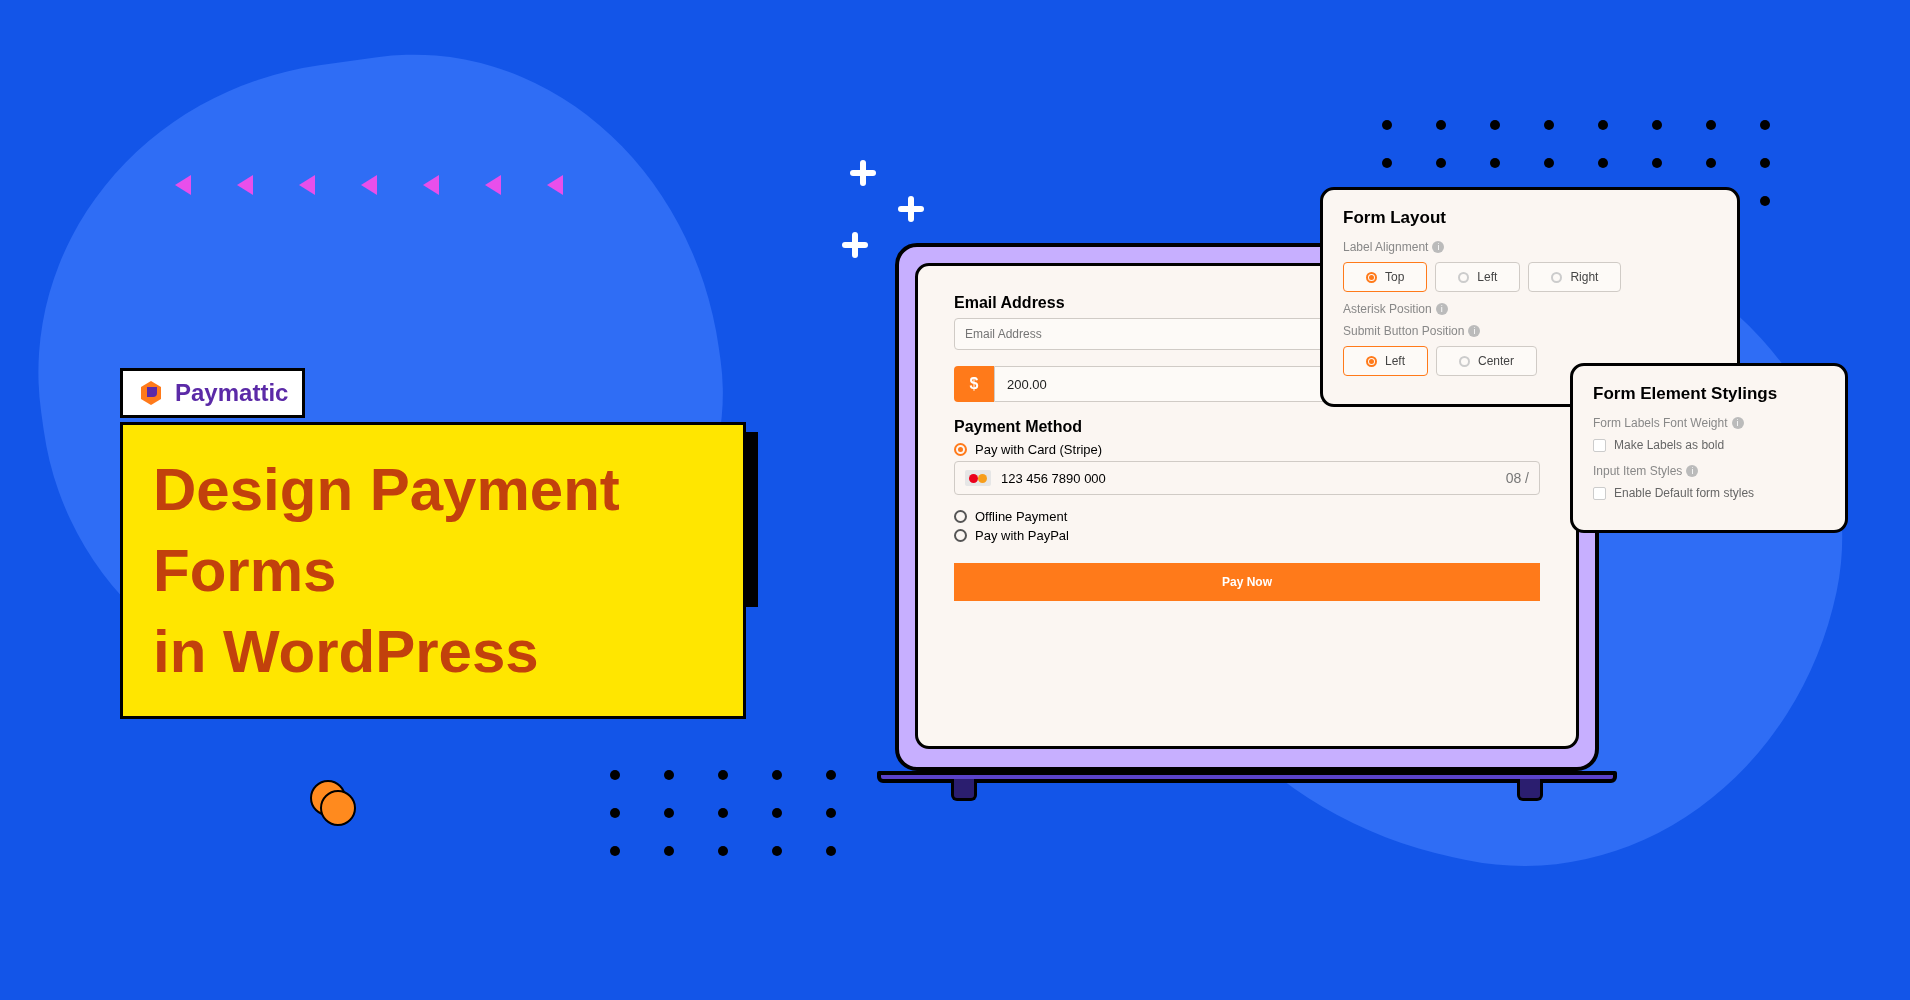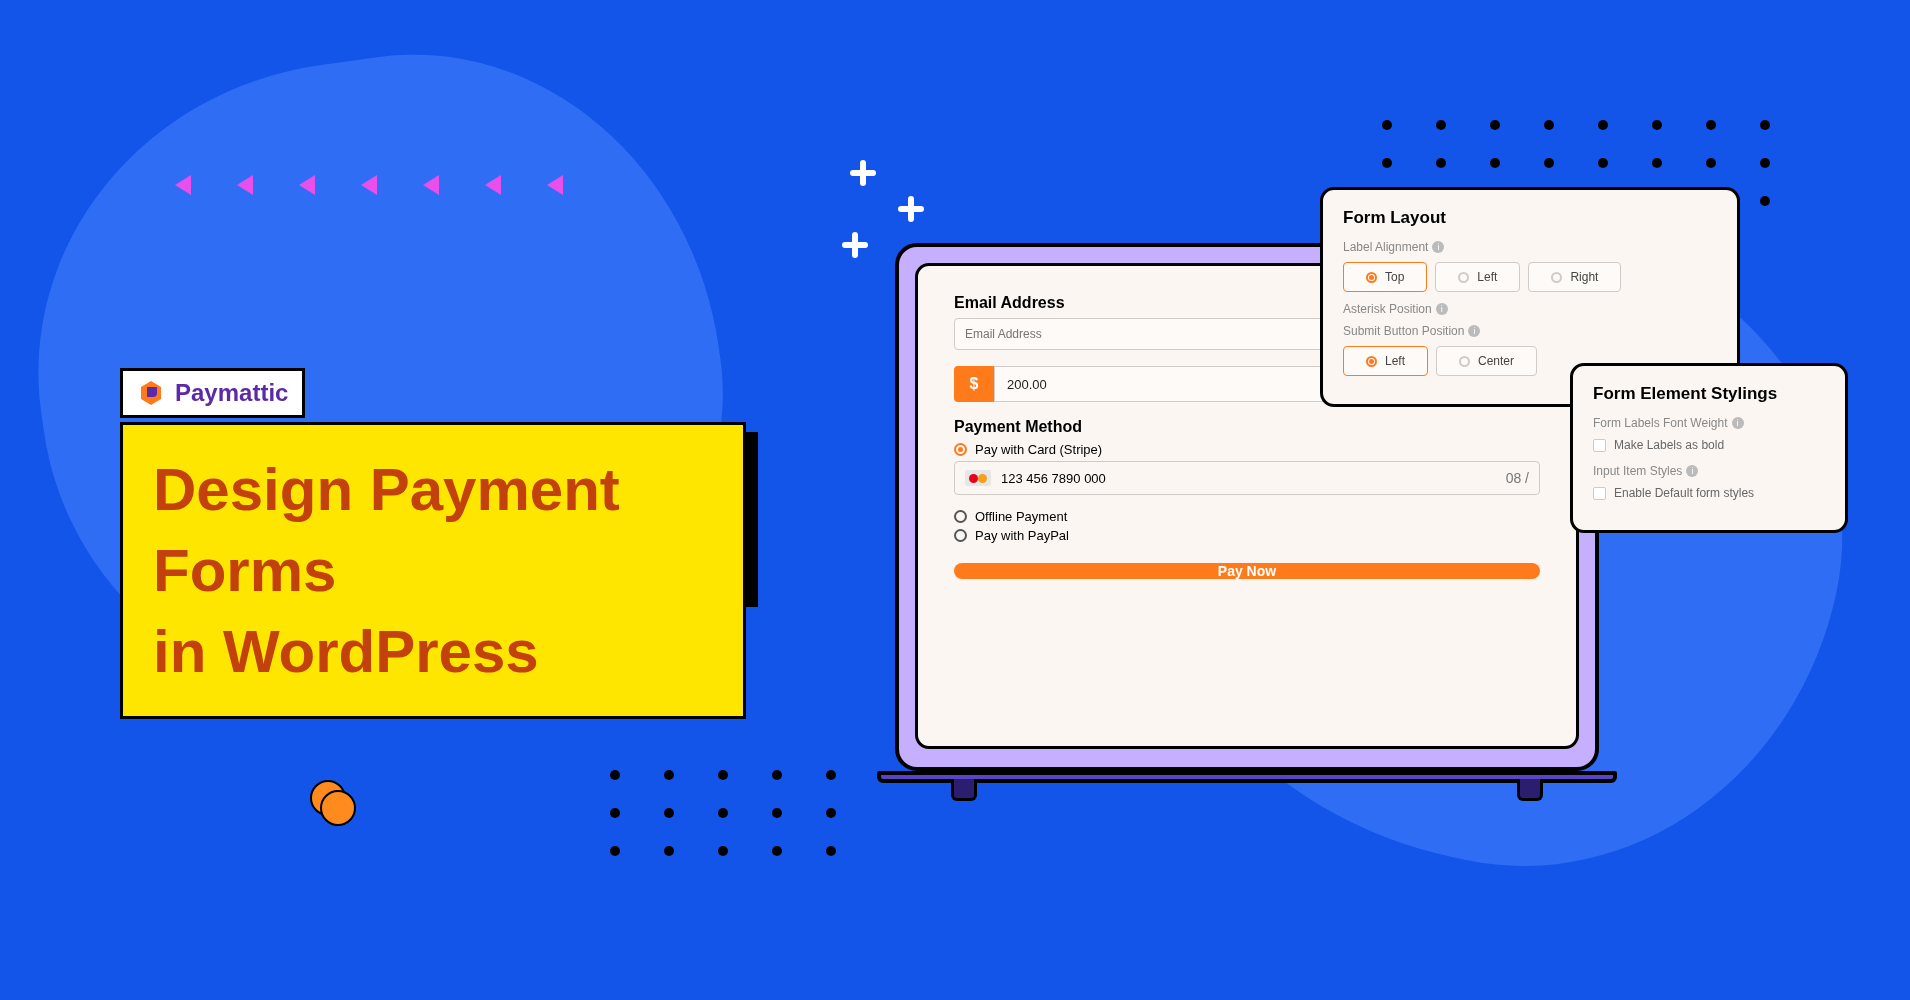--- a/index.html
+++ b/index.html
@@ -197,22 +197,23 @@
 }
 .mc-icon { width: 26px; height: 16px; background: #e6e6e6; border-radius: 2px; position: relative; display: flex; align-items: center; justify-content: center; }
 .mc-icon::before { content:''; width:9px; height:9px; background:#eb001b; border-radius:50%; position:absolute; left:4px; }
 .mc-icon::after { content:''; width:9px; height:9px; background:#f79e1b; border-radius:50%; position:absolute; right:4px; }
 .card-expiry { margin-left: auto; color: #777; font-size: 14px; }
 .pay-btn {
   width: 100%;
   background: #ff7a1a;
   color: #fff;
   border: none;
-  border-radius: 12px;
-  font-size: 14px;
+  border-radius: 0;
+  padding: 12px;
+  font-size: 12px;
   font-weight: 700;
   margin-top: 16px;
   cursor: pointer;
 }
 
 .laptop-base {
   width: 740px; height: 12px;
   background: #5a42c9;
   border: 4px solid #000;
   border-radius: 2px 2px 6px 6px;

